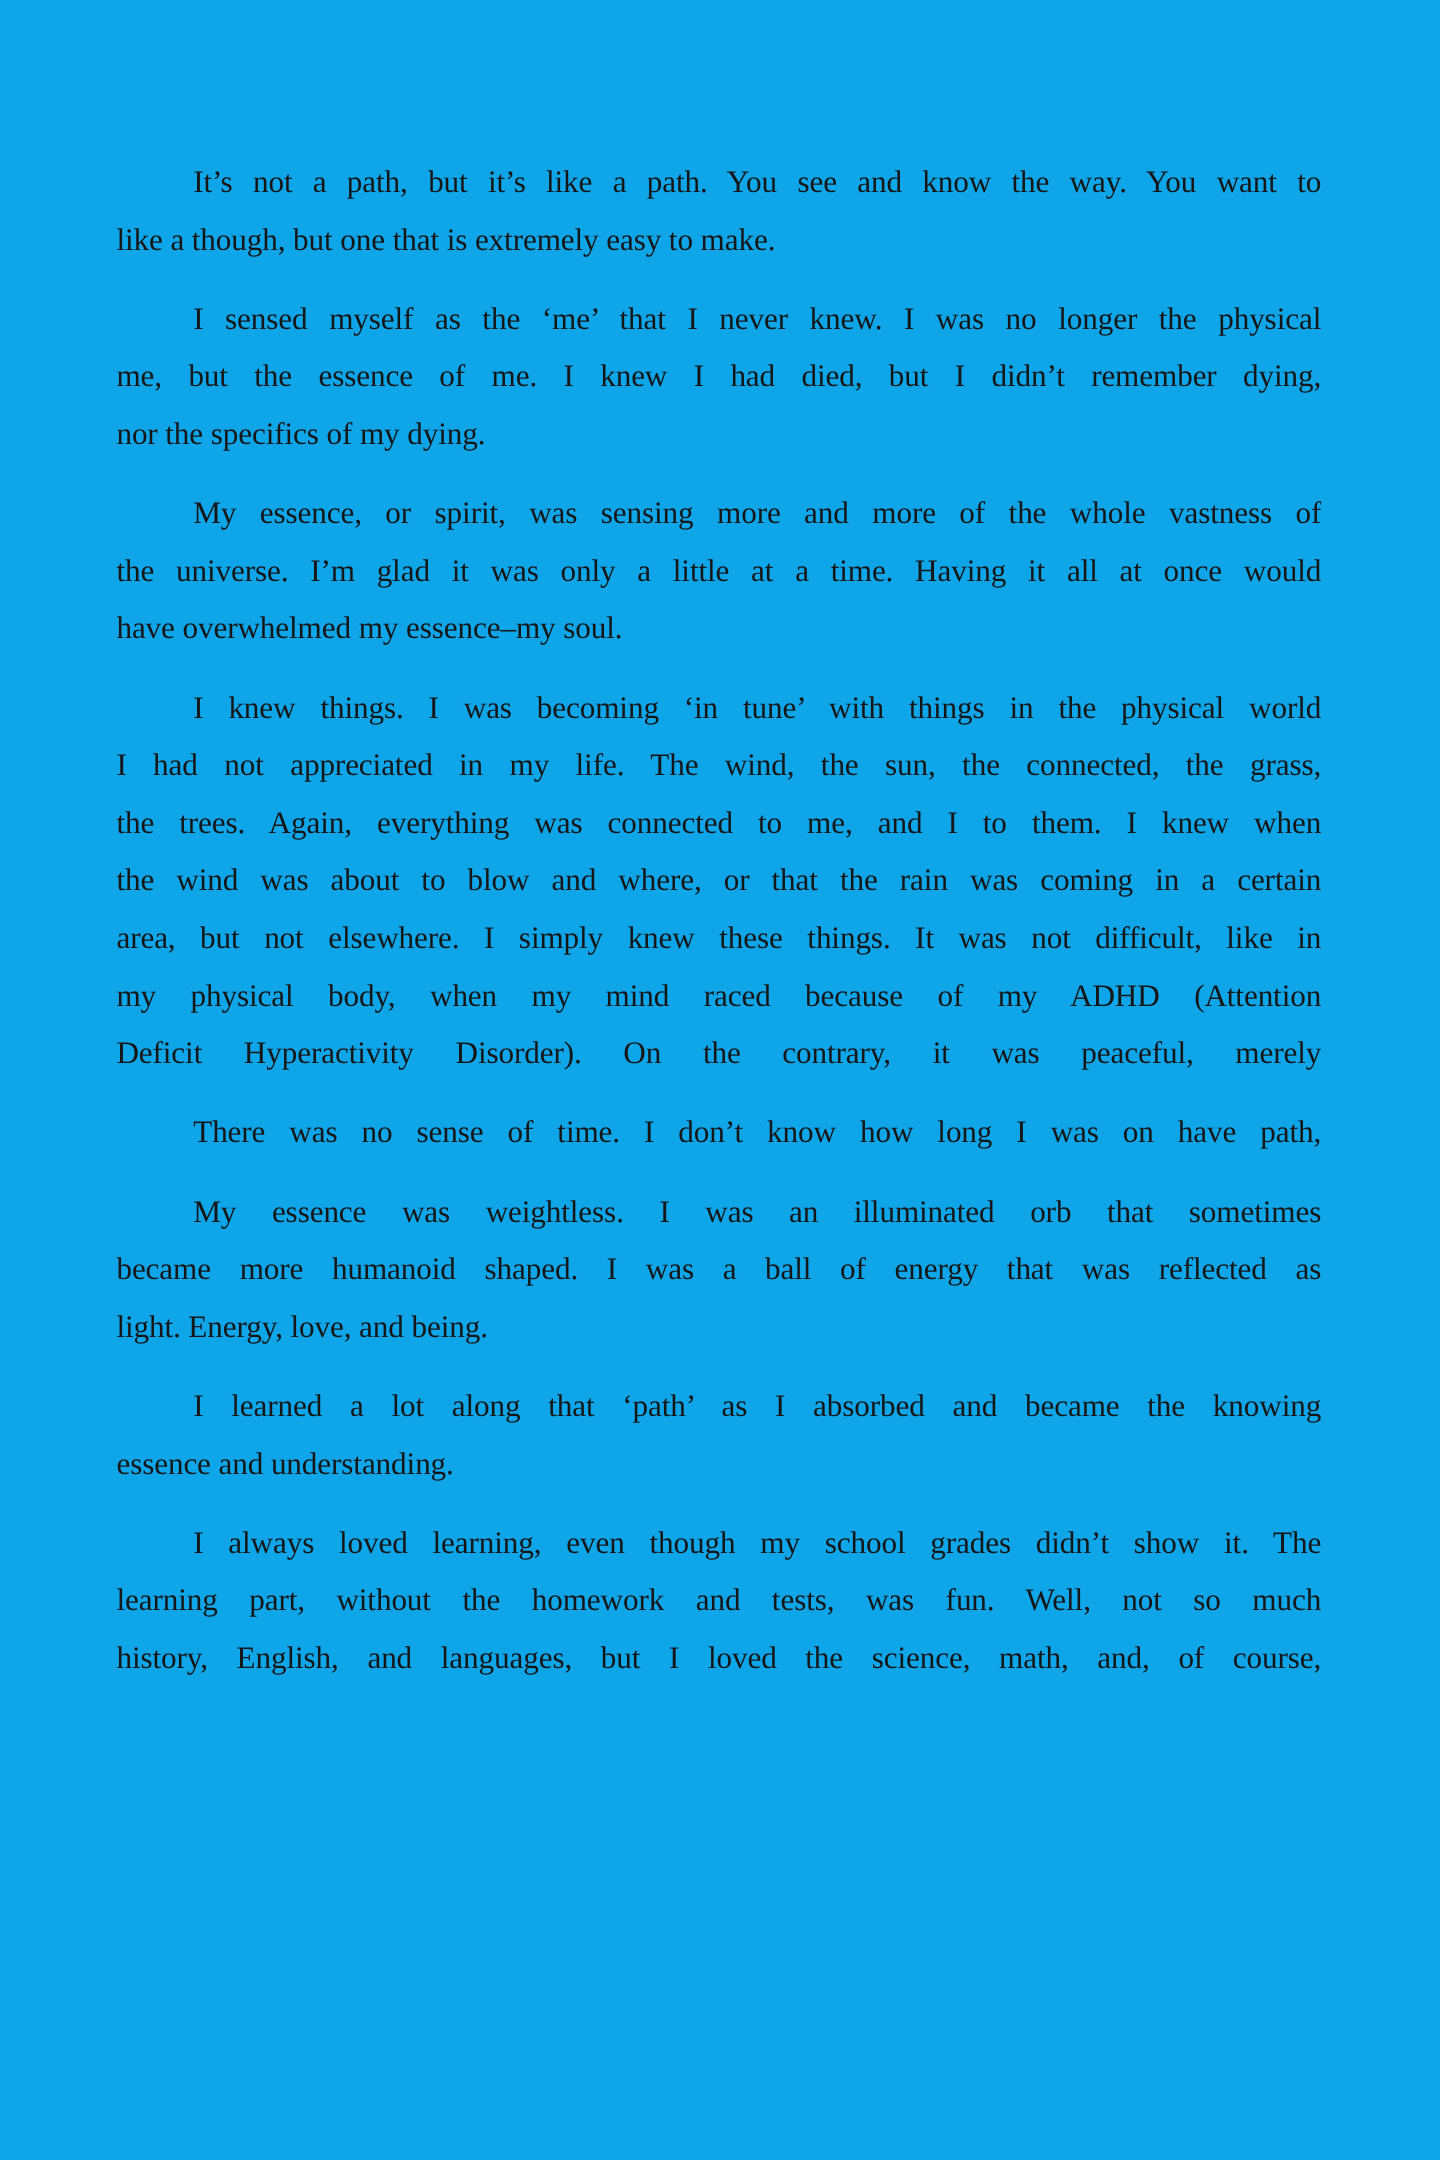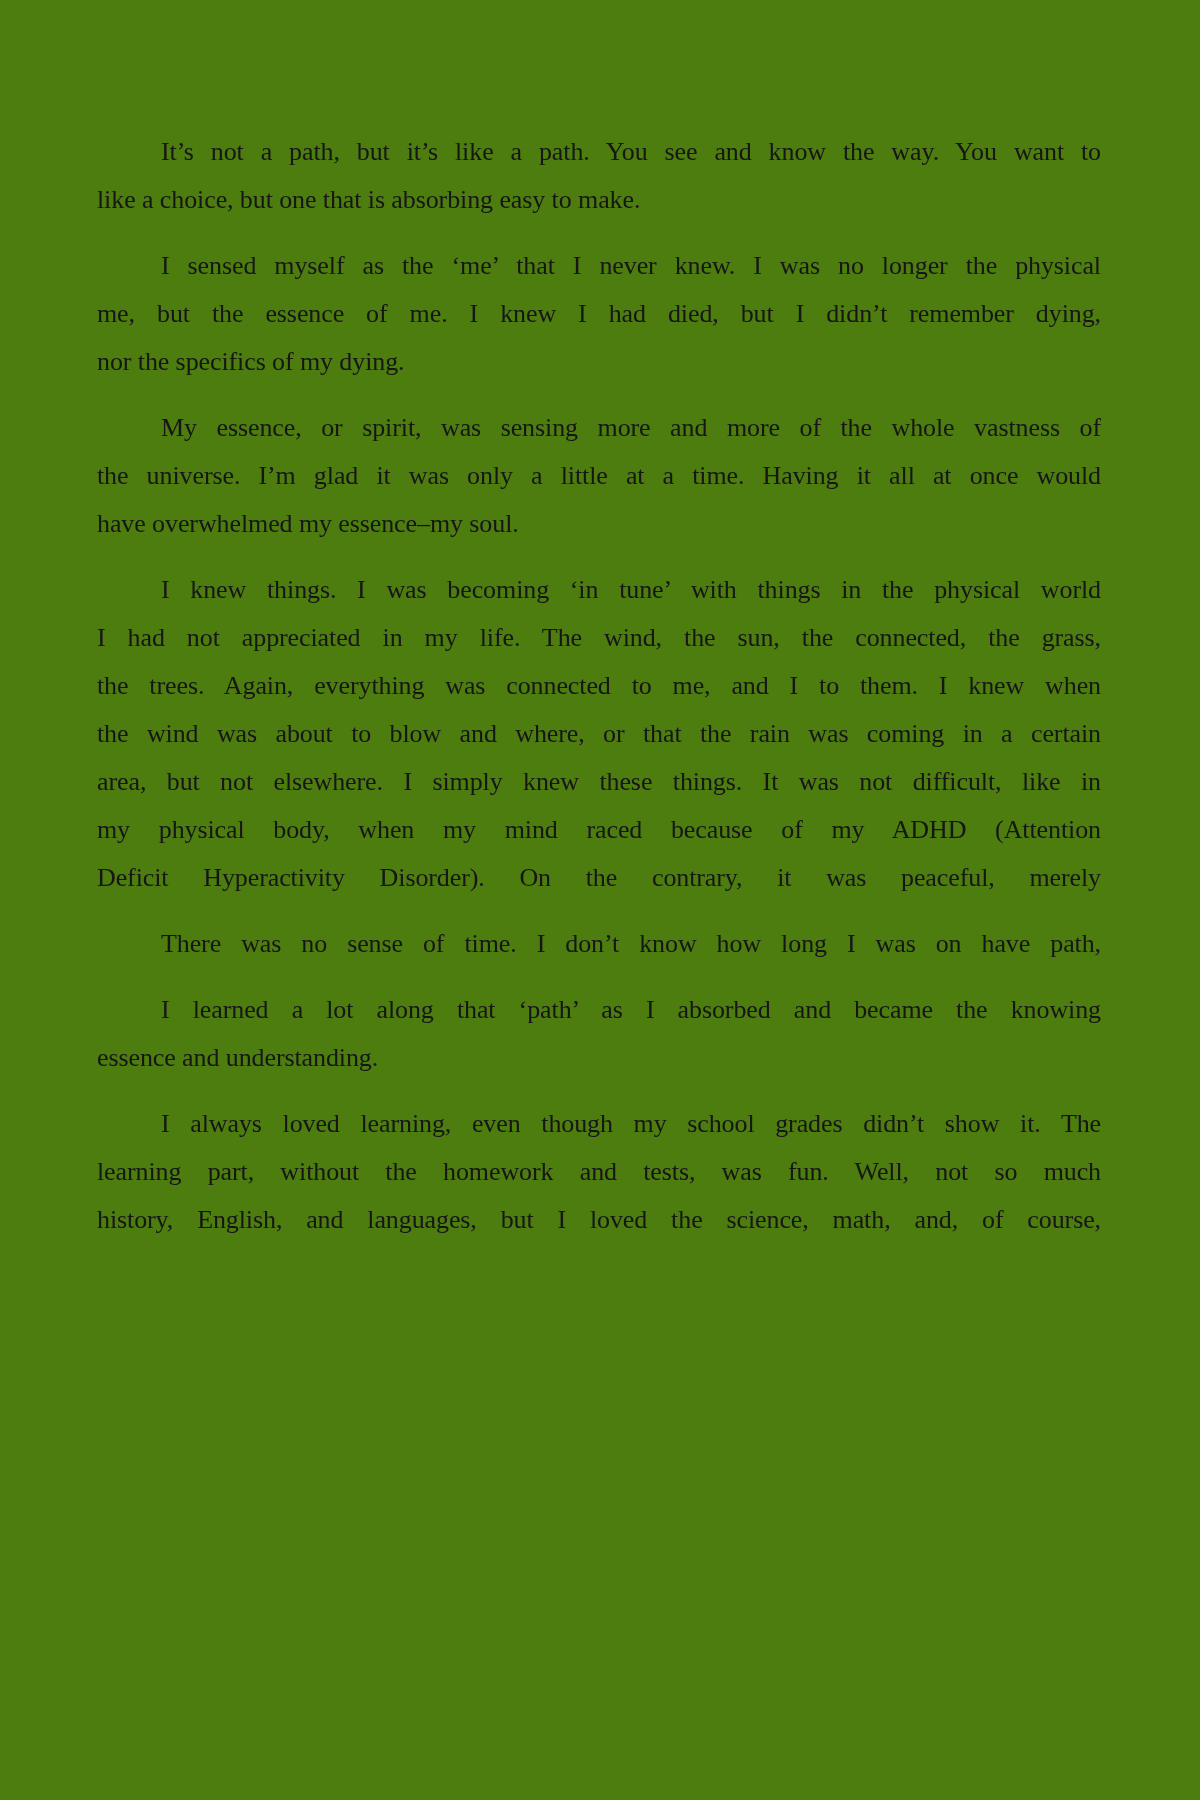--- a/index.html
+++ b/index.html
@@ -4,21 +4,21 @@
 <style>
   html, body {
     margin: 0;
     padding: 0;
     background: #ffffff;
   }
   .book-page {
     position: relative;
     width: 1200px;
     height: 1800px;
-    background: #4d7c0f;
+    background: #0ea5e9;
     overflow: hidden;
     box-sizing: border-box;
     padding: 128px 99px 0 97px;
     font-family: "Liberation Serif", "DejaVu Serif", serif;
     font-size: 26px;
     line-height: 48px;
     color: #161616;
     letter-spacing: -0.1px;
   }
   .para { margin: 0; }
@@ -38,21 +38,21 @@
     text-align-last: left;
   }
 </style>
 </head>
 <body>
 
 <div class="book-page">
 
   <div class="para">
     <div class="line first">It’s not a path, but it’s like a path. You see and know the way. You want to</div>
-    <div class="line last">like a choice, but one that is absorbing easy to make.</div>
+    <div class="line last">like a though, but one that is extremely easy to make.</div>
   </div>
 
   <div class="para">
     <div class="line first">I sensed myself as the ‘me’ that I never knew. I was no longer the physical</div>
     <div class="line">me, but the essence of me. I knew I had died, but I didn’t remember dying,</div>
     <div class="line last">nor the specifics of my dying.</div>
   </div>
 
   <div class="para">
     <div class="line first">My essence, or spirit, was sensing more and more of the whole vastness of</div>
@@ -67,20 +67,25 @@
     <div class="line">the wind was about to blow and where, or that the rain was coming in a certain</div>
     <div class="line">area, but not elsewhere. I simply knew these things. It was not difficult, like in</div>
     <div class="line">my physical body, when my mind raced because of my ADHD (Attention</div>
     <div class="line">Deficit Hyperactivity Disorder). On the contrary, it was peaceful, merely</div>
   </div>
 
   <div class="para">
     <div class="line first">There was no sense of time. I don’t know how long I was on have path,</div>
   </div>
 
+  <div class="para">
+    <div class="line first">My essence was weightless. I was an illuminated orb that sometimes</div>
+    <div class="line">became more humanoid shaped. I was a ball of energy that was reflected as</div>
+    <div class="line last">light. Energy, love, and being.</div>
+  </div>
 
   <div class="para">
     <div class="line first">I learned a lot along that ‘path’ as I absorbed and became the knowing</div>
     <div class="line last">essence and understanding.</div>
   </div>
 
   <div class="para">
     <div class="line first">I always loved learning, even though my school grades didn’t show it. The</div>
     <div class="line">learning part, without the homework and tests, was fun. Well, not so much</div>
     <div class="line">history, English, and languages, but I loved the science, math, and, of course,</div>

